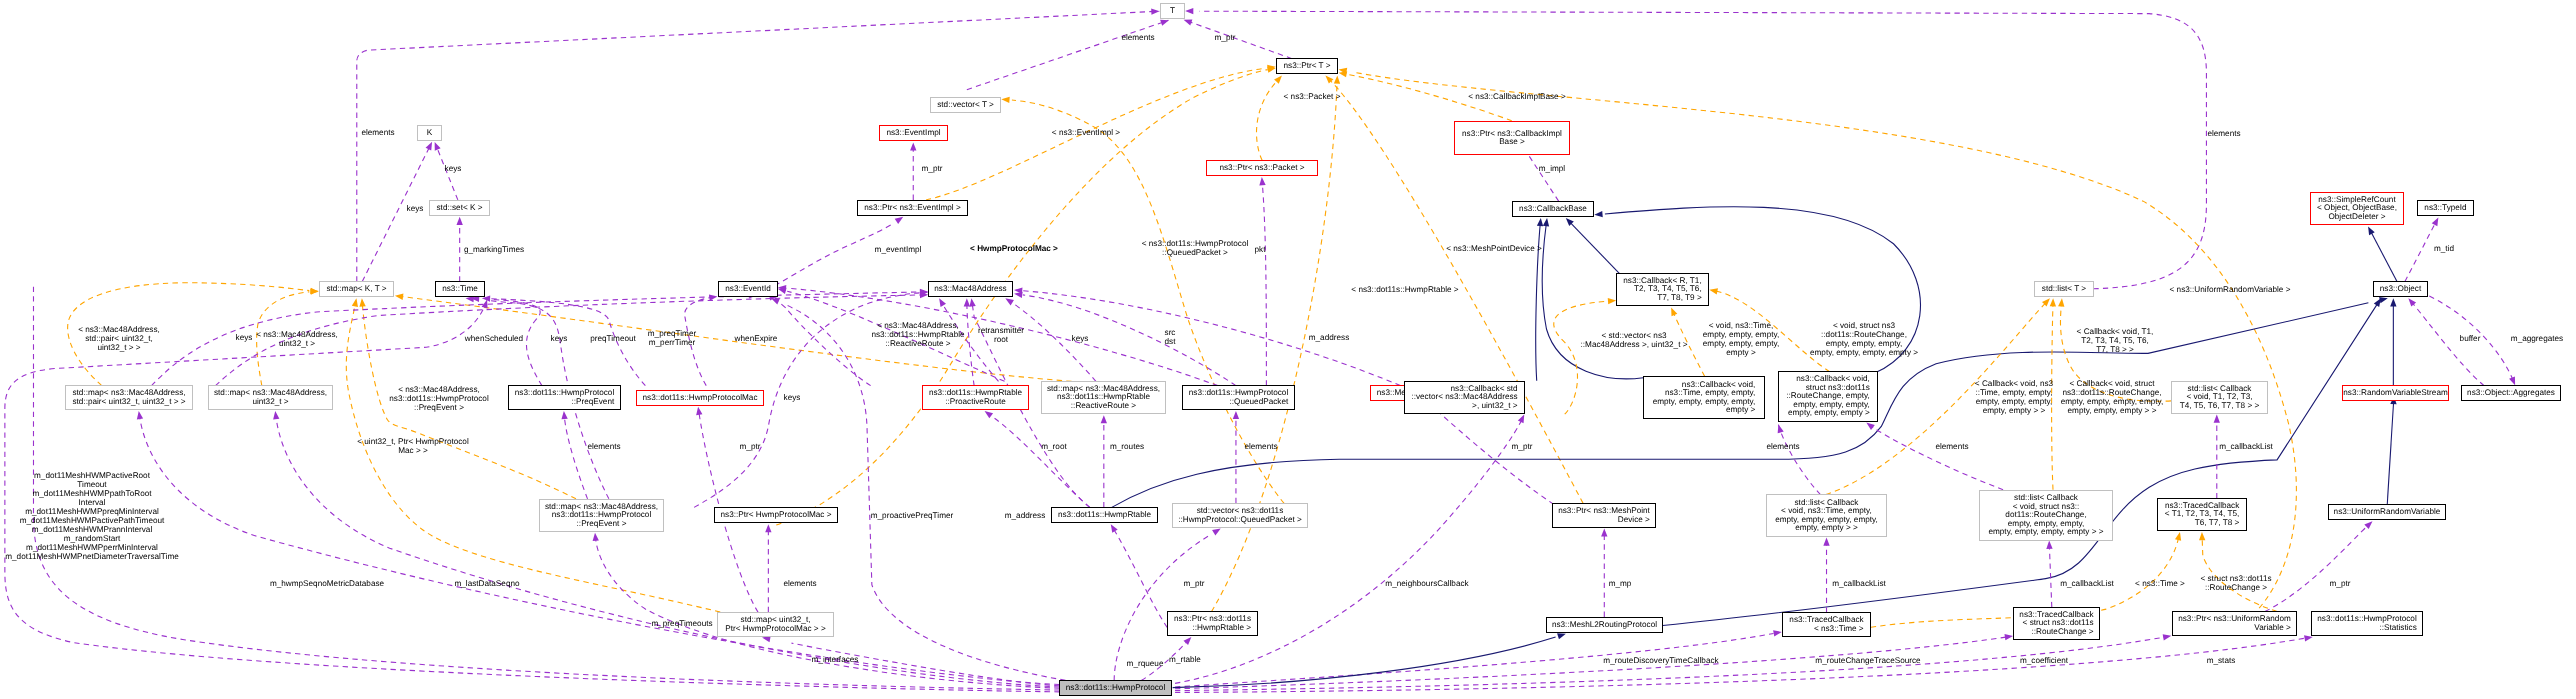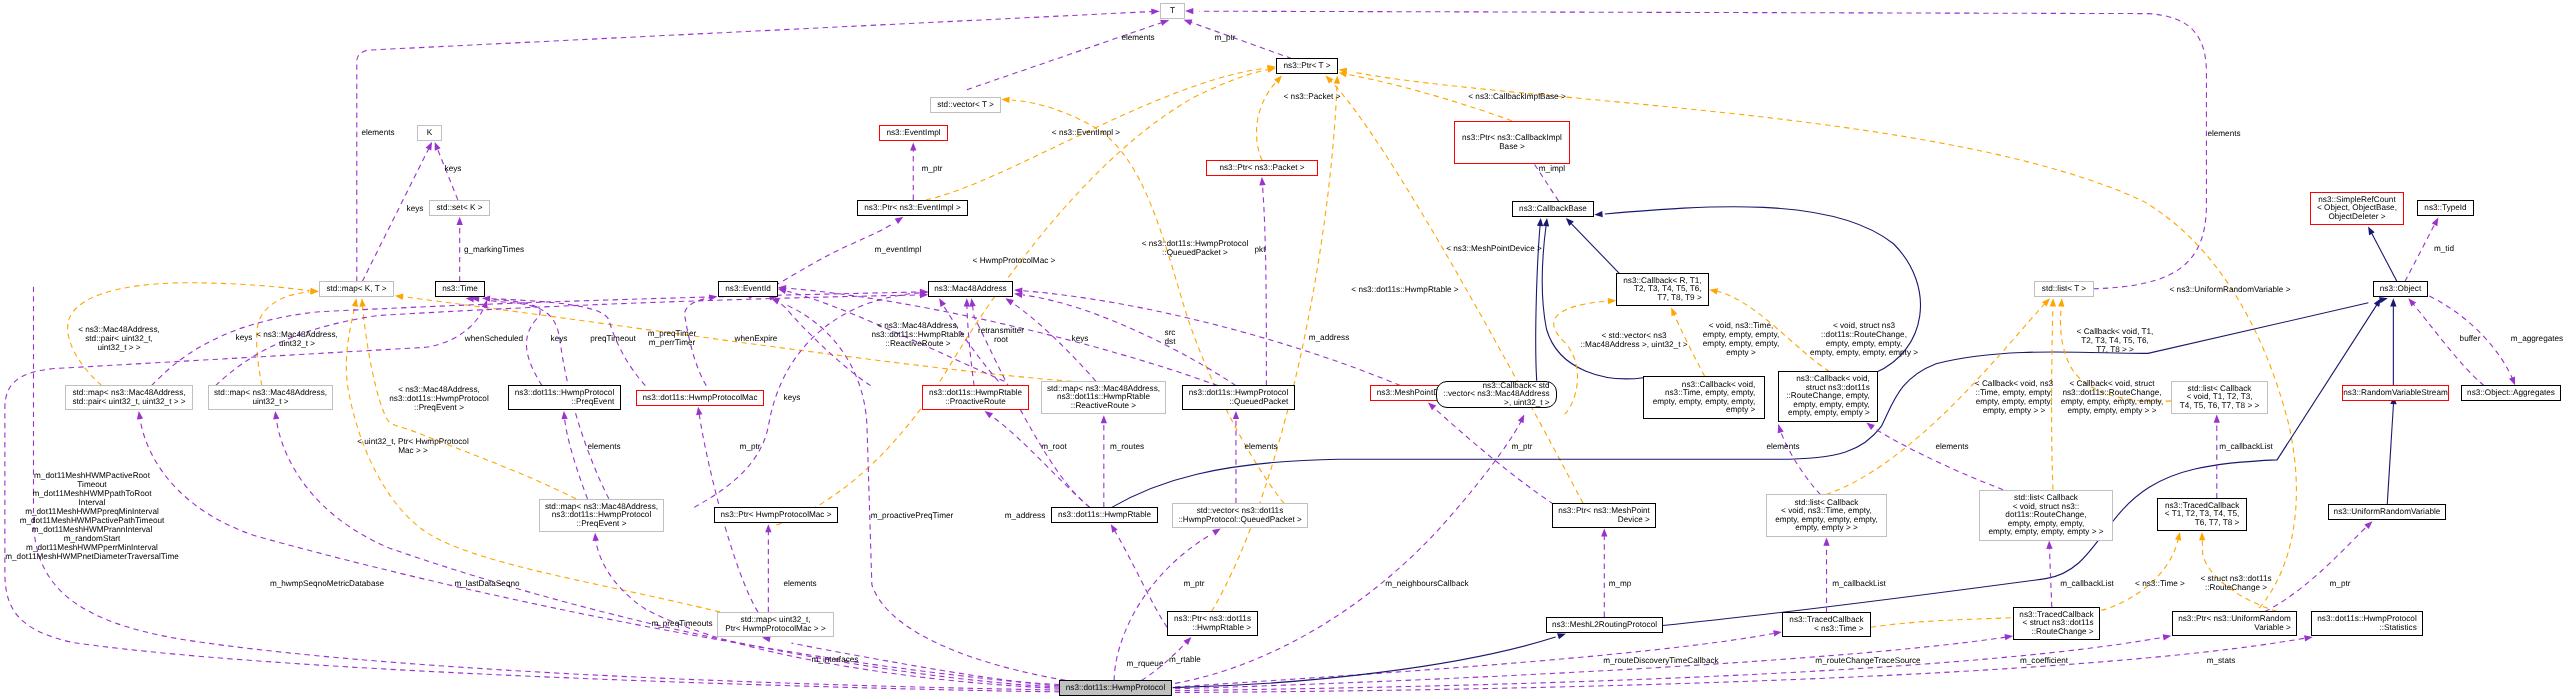--- a/index.html
+++ b/index.html
@@ -203,21 +203,21 @@
 <polygon points="0,0 -13.5,-5.2 -13.5,5.2" fill="#9A32CD" transform="translate(1524.5,478.9) rotate(-1.3)"></polygon>
 <path d="M354,633 C400,590 470,540 620,518 C950,498 1300,488 1518,484" fill="none" stroke="#9A32CD" stroke-width="1.8" stroke-dasharray="8.8,7"></path>
 <polygon points="0,0 -13.5,-5.2 -13.5,5.2" fill="#9A32CD" transform="translate(1524.5,483.9) rotate(-1.1)"></polygon>
   </svg>
   <div id="nodes">
 <div class="nodebox b-grey" style="left:1160px;top:3px;width:25px;height:16.4px;"><span>T</span></div>
 <div class="nodebox b-black" style="left:1276px;top:58px;width:62px;height:16.4px;"><span>ns3::Ptr&lt; T &gt;</span></div>
 <div class="nodebox b-grey" style="left:930px;top:83px;width:71px;height:16.4px;margin-top:14px;"><span>std::vector&lt; T &gt;</span></div>
 <div class="nodebox b-grey" style="left:417px;top:125px;width:25px;height:16.4px;"><span>K</span></div>
 <div class="nodebox b-red" style="left:879px;top:125px;width:69px;height:16.4px;"><span>ns3::EventImpl</span></div>
-<div class="nodebox b-red" style="left:1454px;top:121px;width:116px;height:43px;"><span>ns3::Ptr&lt; ns3::CallbackImpl
+<div class="nodebox b-red" style="left:1454px;top:121px;width:116px;height:34px;"><span>ns3::Ptr&lt; ns3::CallbackImpl
 Base &gt;</span></div>
 <div class="nodebox b-grey" style="left:429px;top:200px;width:61px;height:16.4px;"><span>std::set&lt; K &gt;</span></div>
 <div class="nodebox b-red" style="left:1206px;top:160px;width:112px;height:16.4px;"><span>ns3::Ptr&lt; ns3::Packet &gt;</span></div>
 <div class="nodebox b-black" style="left:857px;top:200px;width:111px;height:16.4px;"><span>ns3::Ptr&lt; ns3::EventImpl &gt;</span></div>
 <div class="nodebox b-black" style="left:1512px;top:201px;width:82px;height:16.4px;"><span>ns3::CallbackBase</span></div>
 <div class="nodebox b-red" style="left:2310px;top:192px;width:94px;height:33px;"><span>ns3::SimpleRefCount
 &lt; Object, ObjectBase,
 ObjectDeleter &gt;</span></div>
 <div class="nodebox b-black" style="left:2417px;top:200px;width:57px;height:16.4px;"><span>ns3::TypeId</span></div>
 <div class="nodebox b-black" style="left:1616px;top:273px;width:93px;height:33px;"><span>ns3::Callback&lt; R, T1,
@@ -237,21 +237,21 @@
 ::PreqEvent</span></div>
 <div class="nodebox b-red" style="left:636px;top:390px;width:128px;height:16.4px;"><span>ns3::dot11s::HwmpProtocolMac</span></div>
 <div class="nodebox b-red" style="left:922px;top:385px;width:107px;height:25px;"><span>ns3::dot11s::HwmpRtable
 ::ProactiveRoute</span></div>
 <div class="nodebox b-grey" style="left:1041px;top:381px;width:125px;height:33px;"><span>std::map&lt; ns3::Mac48Address,
 ns3::dot11s::HwmpRtable
 ::ReactiveRoute &gt;</span></div>
 <div class="nodebox b-black" style="left:1182px;top:385px;width:113px;height:25px;"><span>ns3::dot11s::HwmpProtocol
 ::QueuedPacket</span></div>
 <div class="nodebox b-red" style="left:1370px;top:385px;width:95px;height:16.4px;"><span>ns3::MeshPointDevice</span></div>
-<div class="nodebox b-black" style="left:1436px;top:381px;width:121px;height:27px;border-radius:11px;"><span>ns3::Callback&lt; std
+<div class="nodebox b-black" style="left:1404px;top:381px;width:121px;height:33px;"><span>ns3::Callback&lt; std
 ::vector&lt; ns3::Mac48Address
 &gt;, uint32_t &gt;</span></div>
 <div class="nodebox b-black" style="left:1643px;top:376px;width:122px;height:43px;"><span>ns3::Callback&lt; void,
 ns3::Time, empty, empty,
 empty, empty, empty, empty,
 empty &gt;</span></div>
 <div class="nodebox b-black" style="left:1778px;top:371px;width:100px;height:51px;"><span>ns3::Callback&lt; void,
 struct ns3::dot11s
 ::RouteChange, empty,
 empty, empty, empty,
@@ -401,19 +401,19 @@
 <div class="edgelabel" style="left:2124px;top:442px;width:244px;"><span>m_callbackList</span></div>
 <div class="edgelabel" style="left:2218px;top:579px;width:244px;"><span>m_ptr</span></div>
 <div class="edgelabel" style="left:1498px;top:579px;width:244px;"><span>m_mp</span></div>
 <div class="edgelabel" style="left:1400px;top:442px;width:244px;"><span>m_ptr</span></div>
 <div class="edgelabel" style="left:1305px;top:579px;width:244px;"><span>m_neighboursCallback</span></div>
 <div class="edgelabel" style="left:1539px;top:656px;width:244px;"><span>m_routeDiscoveryTimeCallback</span></div>
 <div class="edgelabel" style="left:1746px;top:656px;width:244px;"><span>m_routeChangeTraceSource</span></div>
 <div class="edgelabel" style="left:1922px;top:656px;width:244px;"><span>m_coefficient</span></div>
 <div class="edgelabel" style="left:2099px;top:656px;width:244px;"><span>m_stats</span></div>
 <div class="edgelabel" style="left:122px;top:333px;width:244px;"><span>keys</span></div>
-<div class="edgelabel" style="left:892px;top:256px;width:244px;"><span>&lt; HwmpProtocolMac &gt;</span></div>
+<div class="edgelabel" style="left:892px;top:244px;width:244px;font-weight:bold;"><span>&lt; HwmpProtocolMac &gt;</span></div>
 <div class="edgelabel" style="left:1073px;top:239px;width:244px;"><span>&lt; ns3::dot11s::HwmpProtocol
 ::QueuedPacket &gt;</span></div>
 <div class="edgelabel" style="left:2108px;top:285px;width:244px;"><span>&lt; ns3::UniformRandomVariable &gt;</span></div>
   </div>
 </div>
 
 
 </body></html>

